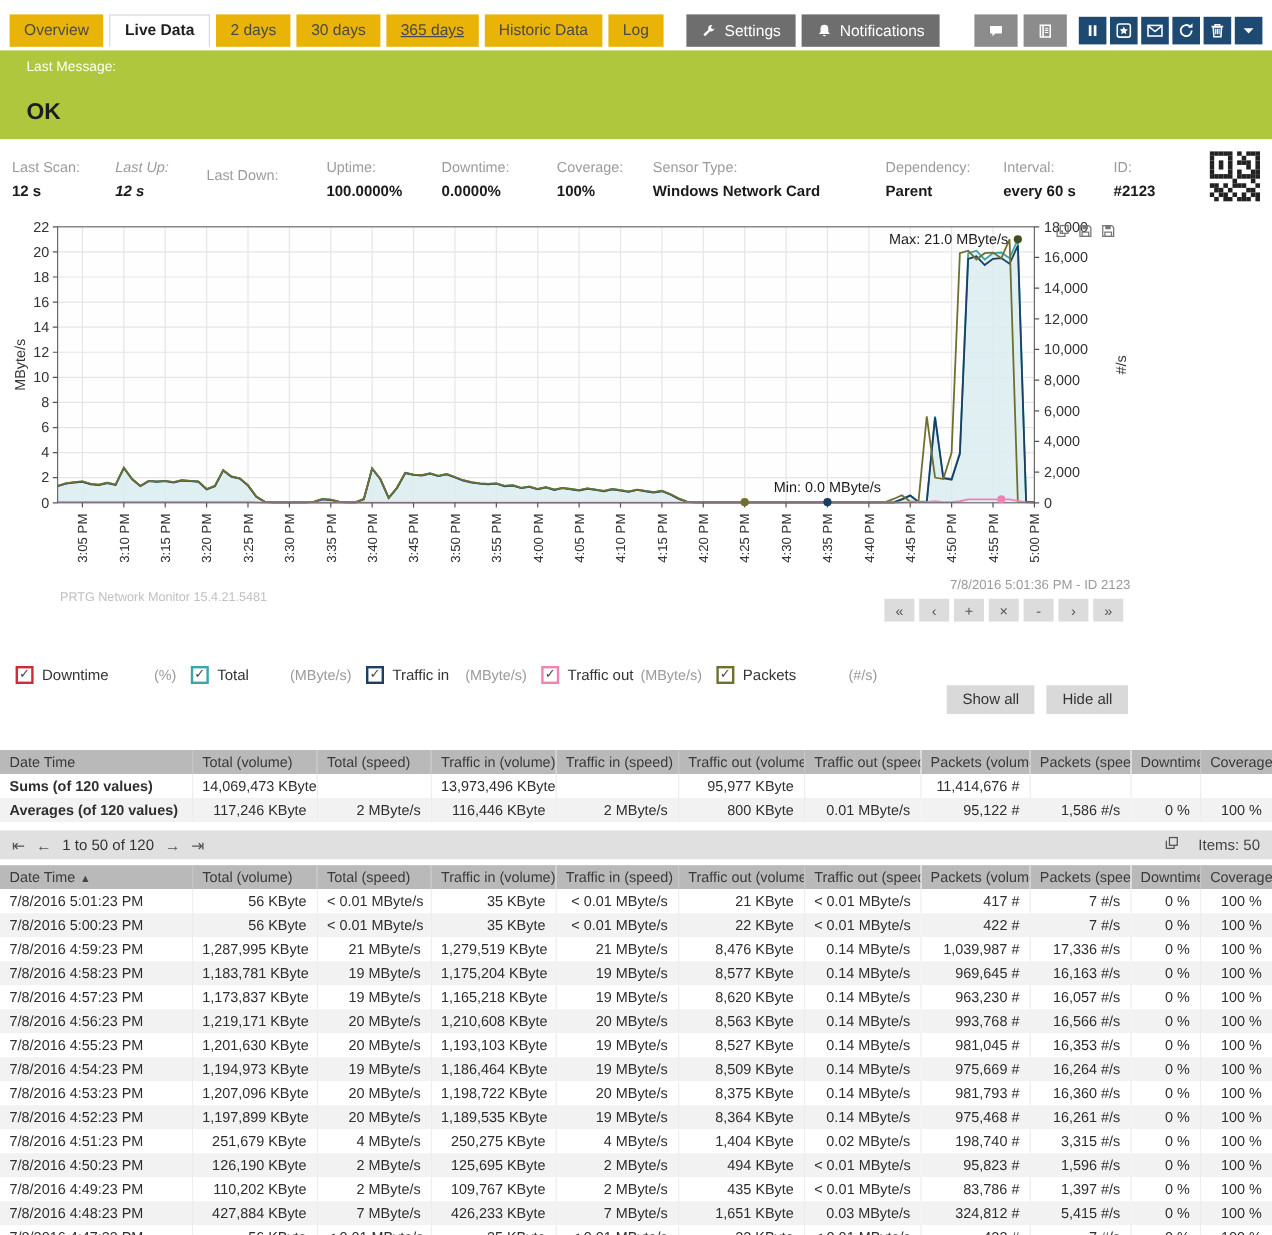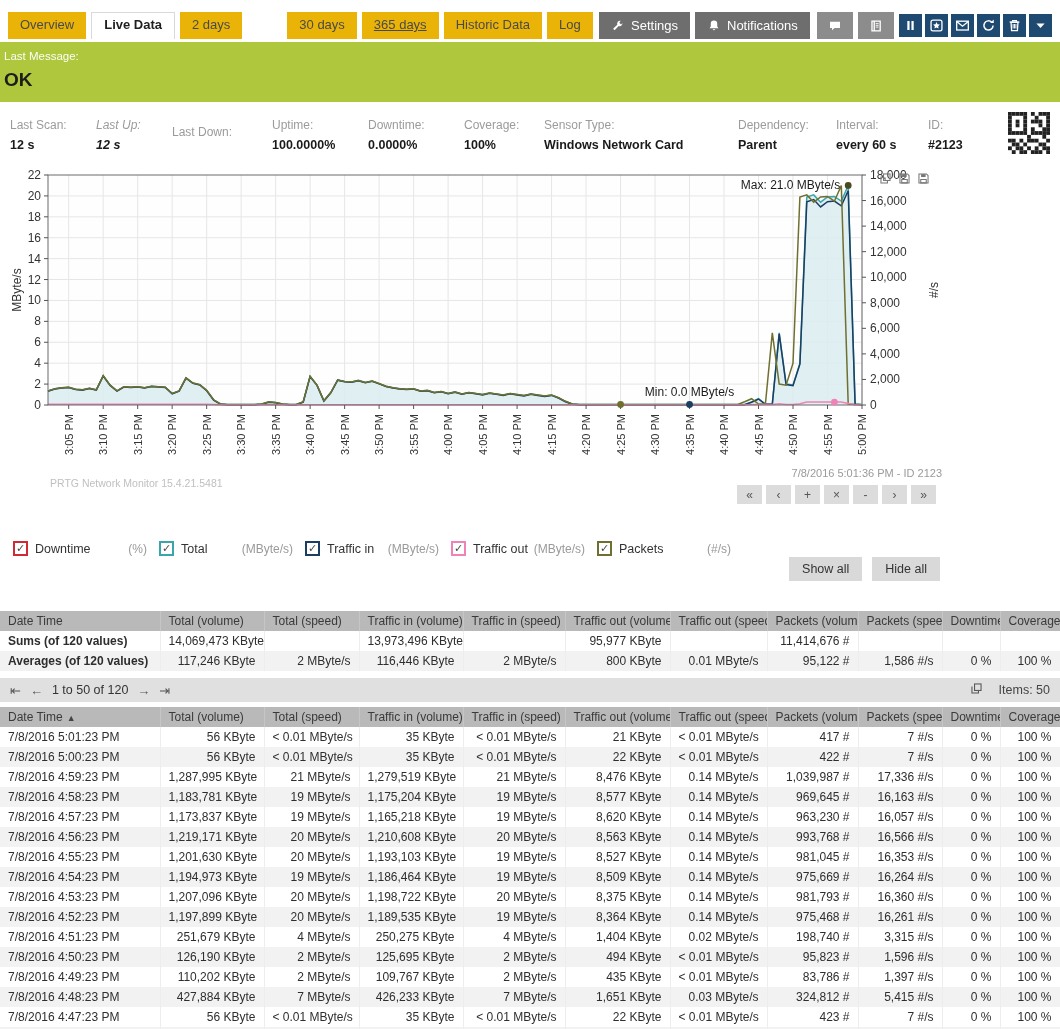--- a/index.html
+++ b/index.html
@@ -15,23 +15,23 @@
   
   .tabbar{display:flex;align-items:stretch;padding:0 8px;margin-top:12px;height:27px;}
   .tab{background:#eab308;color:#4a4a4a;font-size:13px;padding:5px 12px 0;margin-right:5px;cursor:pointer;box-sizing:border-box;white-space:nowrap;}
   .tab.active{background:#fff;color:#1f1f1f;font-weight:bold;border:1px solid #d9d9d9;border-bottom:none;}
   .tab.dark{background:#6e6e6e;color:#fff;display:flex;align-items:center;gap:6px;padding-top:0;}
   .tab.icon-only{background:#8c8c8c;display:flex;align-items:center;padding:0 11px;}
   .sp1{width:14px;} .sp2{width:24px;}
   .tb-btns{margin-left:auto;display:flex;gap:3px;align-items:center;}
   .tb-btns button{width:23px;height:23px;background:#1e4a71;border:0;display:flex;align-items:center;justify-content:center;cursor:pointer;padding:0;}
   
-  .banner{background:#aec73c;padding:8px 4px 11px;margin-top:3px;}
+  .banner{background:#aec73c;padding:8px 22px 11px;margin-top:3px;}
   .banner .bl{color:#fdfef5;font-size:11.5px;}
-  .banner .bm{color:#1c1c1c;font-size:19px;font-weight:bold;margin-top:7px;}
+  .banner .bm{color:#1c1c1c;font-size:19px;font-weight:bold;margin-top:21px;}
   
   .infobar{display:flex;padding:10px 10px 6px;align-items:center;}
   .ib-item{flex:0 0 auto;}
   .ib-l{color:#9b9b9b;font-size:12px;white-space:nowrap;}
   .ib-v{color:#1a1a1a;font-weight:bold;font-size:12.5px;margin-top:6px;white-space:nowrap;}
   .qr{margin-left:auto;}
   
   .chartpanel{position:relative;margin-top:2px;}
   .chart-icons{position:absolute;top:7px;right:130px;display:flex;gap:6px;}
   .zoomrow{display:flex;justify-content:flex-end;gap:4px;margin:-12px 124px 0 0;}
@@ -62,21 +62,21 @@
 </head>
 <body>
 
 <div>
 
 
   <div class="tabbar" id="tabbar">
       <div class="tab" style="padding-top: 5px;">Overview</div>
       <div class="tab active" style="padding-top: 4px;">Live Data</div>
       <div class="tab" style="padding-top: 5px;">2 days</div>
-      <div class="tab" style="padding-top: 5px; margin-left: 40px;">30 days</div>
+      <div class="tab" style="padding-top: 5px;">30 days</div>
       <div class="tab" style="padding-top: 5px; text-decoration: underline;">365 days</div>
       <div class="tab" style="padding-top: 5px;">Historic Data</div>
       <div class="tab" style="padding-top: 5px;">Log</div>
       <div class="sp1"></div>
       <div class="tab dark">
         <svg width="14" height="14" viewBox="0 0 16 16">
           <path d="M13 5a3.3 3.3 0 0 1-4.2 3.1l-4.7 4.8-1.7-1.7 4.8-4.7A3.3 3.3 0 0 1 11 2.1L9.5 4.4l2 2L13.3 4.6c.1.1.1.3-.3.4z" fill="#ffffff"></path>
         </svg>
         <span>Settings</span>
       </div>

